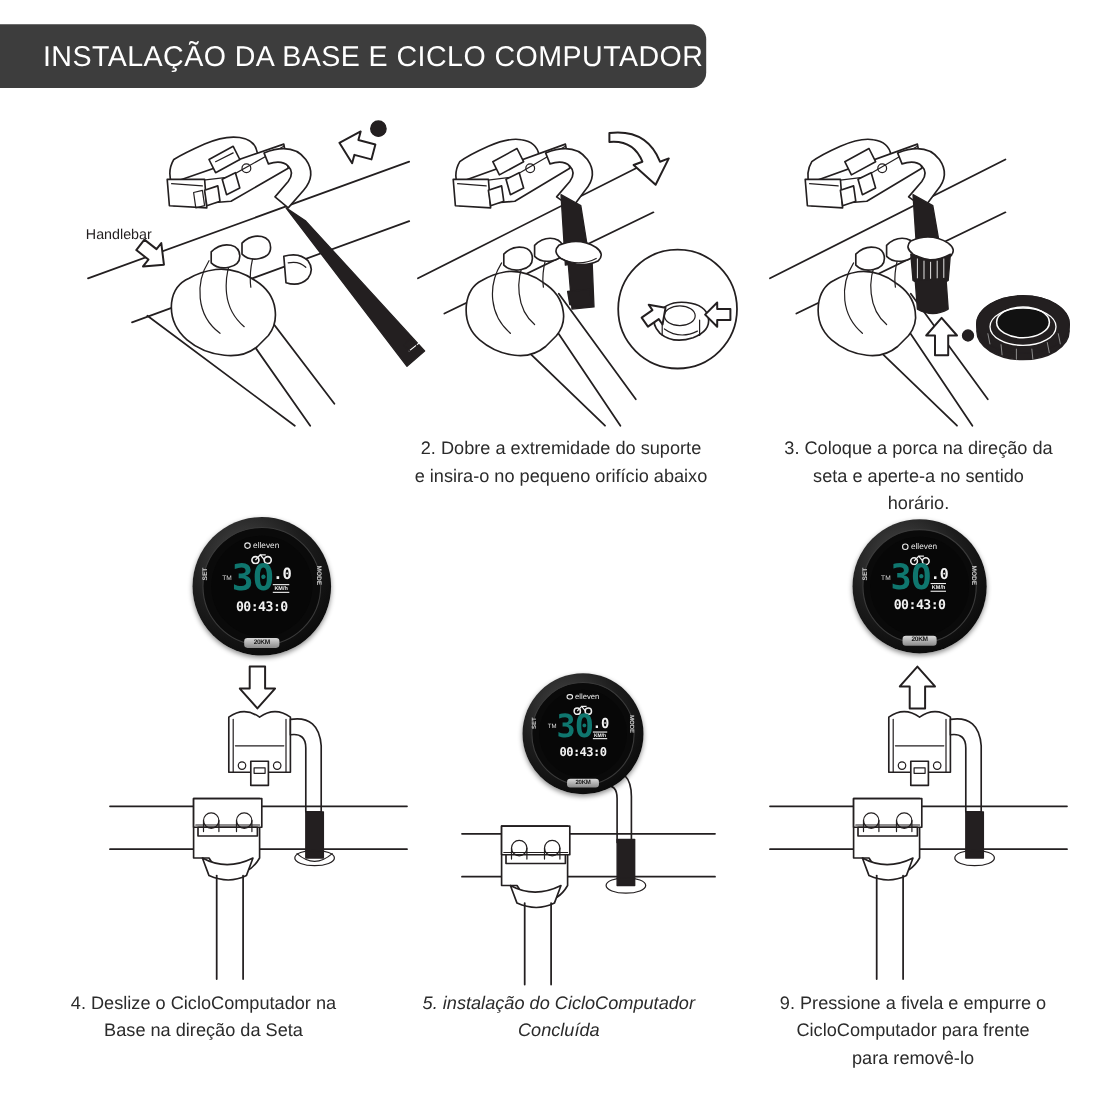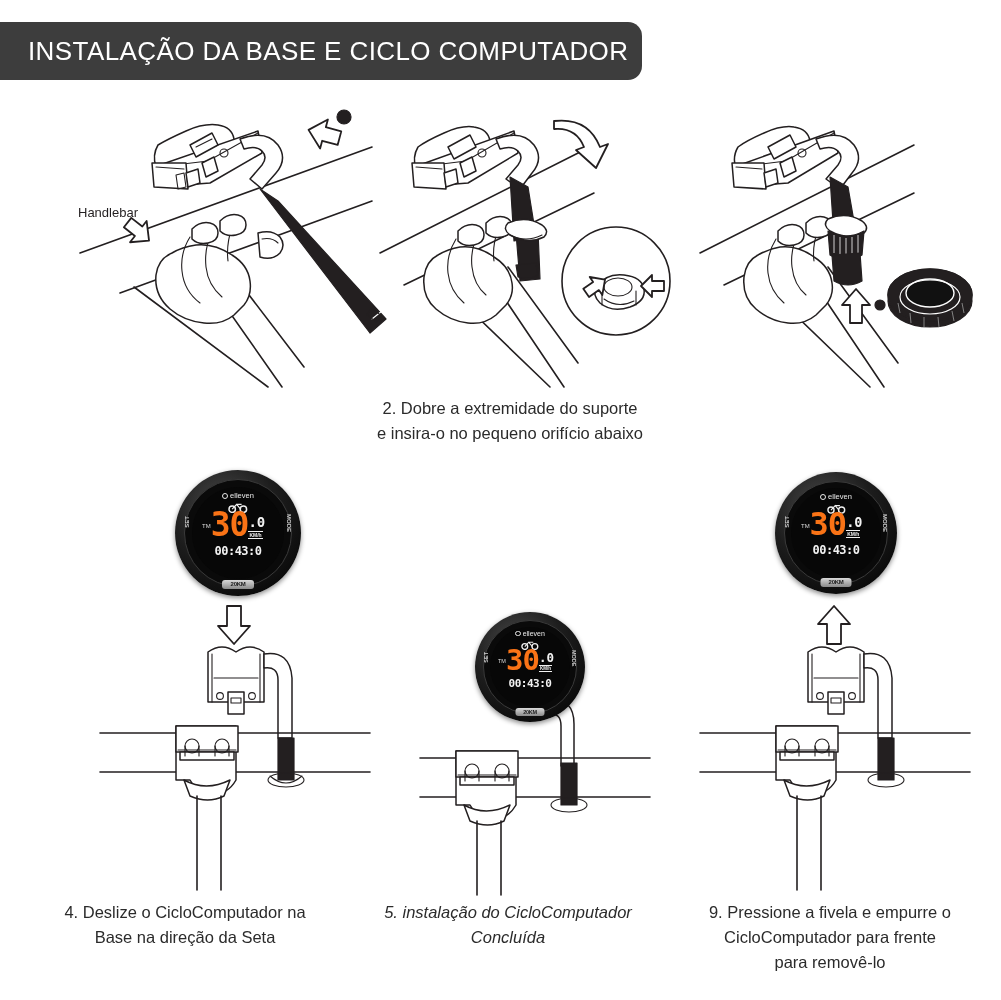--- a/index.html
+++ b/index.html
@@ -10,21 +10,21 @@
     overflow: hidden;
   }
   #page { position: relative; width: 1001px; height: 1000px; background: #fff; }
 
   
   .header-banner {
     position: absolute; left: 0; top: 22px;
     width: 642px; height: 58px;
     background: #3d3d3d;
     border-radius: 0 14px 14px 0;
-    display: flex; align-items: center;
+    display: flex; align-items: center; padding-left: 11px;
   }
   .header-title {
     color: #ffffff;
     font-size: 26px;
     letter-spacing: 0.4px;
     padding-left: 28px;
     white-space: nowrap;
     font-weight: 400;
   }
 
@@ -88,21 +88,21 @@
     content: ""; position: absolute; left: 50%; top: 50%;
     transform: translate(-50%,-50%);
     background: #e9e9e9; border-radius: 50%;
   }
   .bike-icon { position: absolute; left: 0; right: 0; display: flex; justify-content: center; }
   .speed-wrap {
     position: absolute; left: 0; right: 0;
     display: flex; align-items: flex-end; justify-content: center;
   }
   .speed-main {
-    color: #f97316;
+    color: #0f766e;
     font-family: "DejaVu Sans Mono", monospace;
     font-weight: bold;
     letter-spacing: -1px;
     line-height: 0.9;
   }
   .speed-side { display: flex; flex-direction: column; align-items: flex-start; }
   .speed-dec {
     color: #f2f2f2; font-family: "DejaVu Sans Mono", monospace;
     font-weight: bold; line-height: 0.9;
   }
@@ -302,20 +302,23 @@
         <line x1="264" y1="198" x2="266" y2="208"></line>
       </g>
 
       <path class="arrow-hollow" d="M152,218 l0,-18 l-8,0 l14,-16 l14,16 l-8,0 l0,18 z"></path>
       <circle class="fill-black" cx="182" cy="200" r="5"></circle>
     </svg>
   </div>
 
   <div class="caption" style="left:345px; top:396px; width:330px; white-space:pre-line;">2. Dobre a extremidade do suporte
 e insira-o no pequeno orifício abaixo</div>
+  <div class="caption" style="left:690px; top:396px; width:290px; white-space:pre-line;">3. Coloque a porca na direção da
+seta e aperte-a no sentido
+horário.</div>
 
   <div class="device" style="left:175px; top:470px; width:126px; height:126px;">
     <div class="bezel-outer"></div>
     <div class="bezel-ring" style="inset:9px;"></div>
     <div class="screen" style="inset:17px;">
       <div class="brand" style="top:4px; font-size:7.5px;">
         <span class="brand-mark" style="width:6px;height:6px;"></span>
         <span>elleven</span>
       </div>
       <div class="bike-icon" style="top:15px;">

